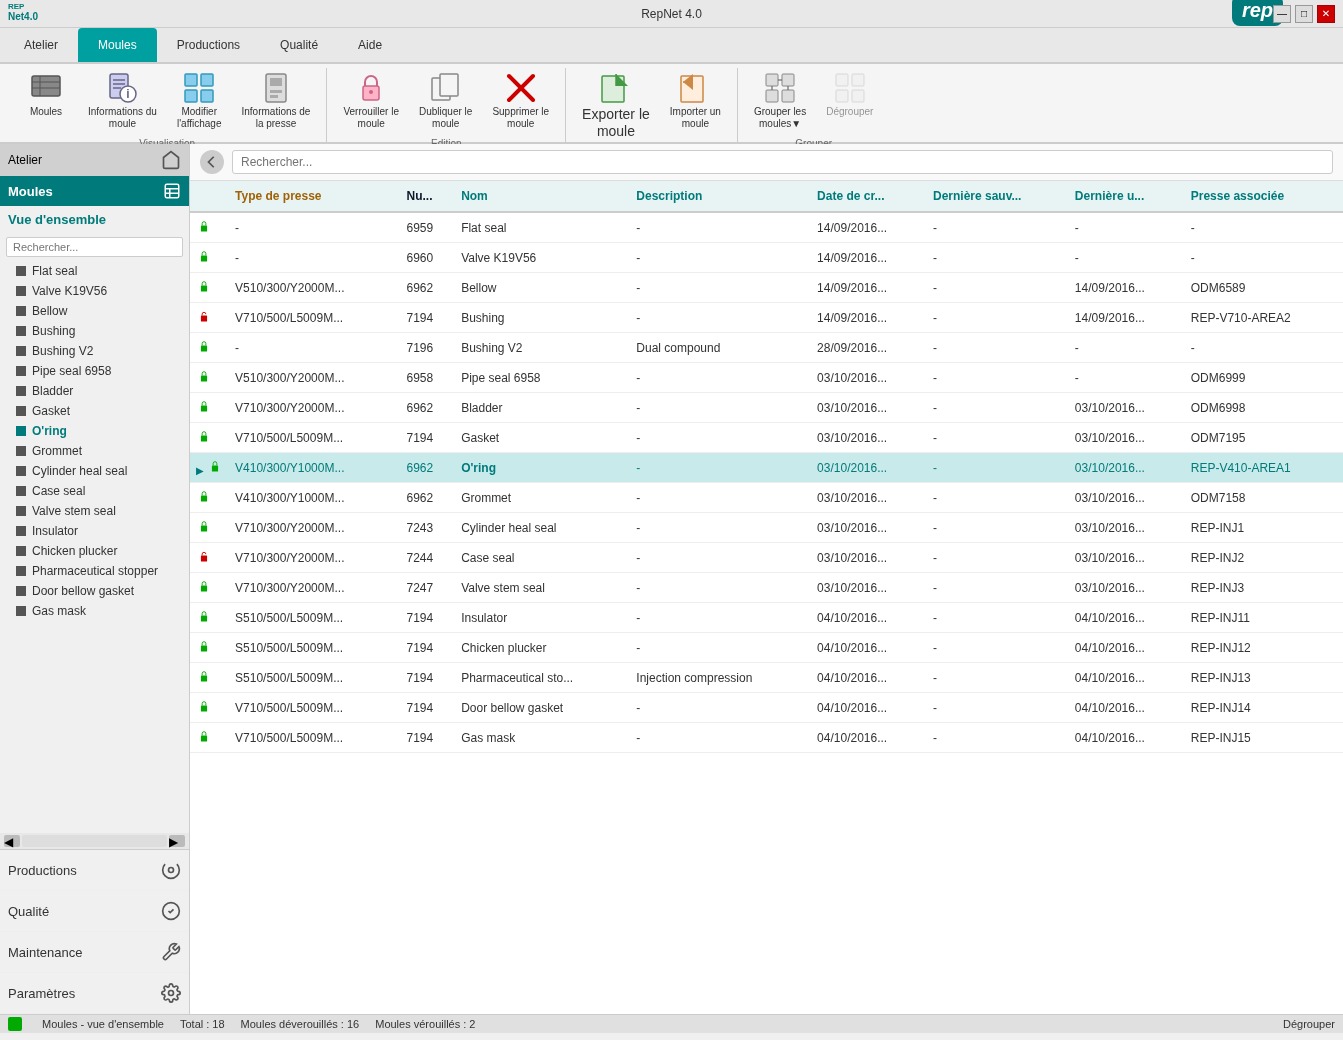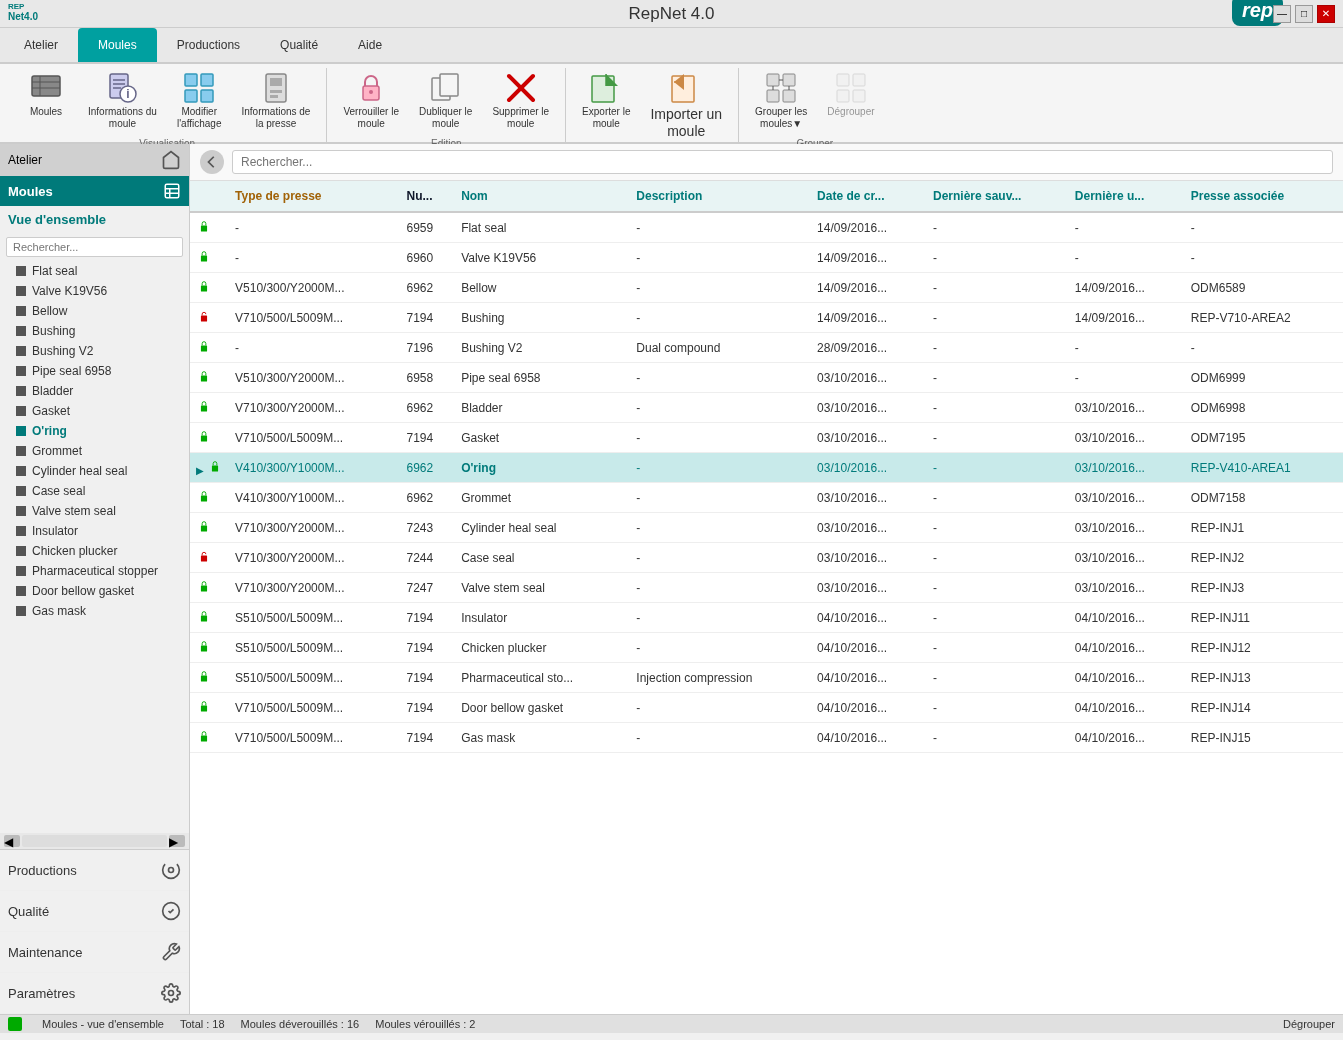--- a/index.html
+++ b/index.html
@@ -1,20 +1,20 @@
 <!DOCTYPE html>
 <html><head>
   <meta charset="utf-8">
   <style>
     * { box-sizing: border-box; margin: 0; padding: 0; font-family: 'Segoe UI', Arial, sans-serif; font-size: 12px; }
     body { background: #f0f0f0; overflow: hidden; width: 1343px; height: 1040px; }
 
     
     .title-bar { background: #e8e8e8; height: 28px; display: flex; align-items: center; justify-content: center; position: relative; border-bottom: 1px solid #ccc; }
-    .title-bar-title { font-size: 17px; color: #333; }
+    .title-bar-title { font-size: 12px; color: #333; }
     .title-bar-controls { position: absolute; right: 8px; display: flex; gap: 4px; }
     .title-btn { width: 18px; height: 18px; border: 1px solid #999; background: #ddd; cursor: pointer; display: flex; align-items: center; justify-content: center; font-size: 10px; }
     .title-btn.close { background: #cc0000; color: white; border-color: #aa0000; }
     .logo { position: absolute; right: 60px; top: -5px; }
     .logo-box { background: #007a7a; border-radius: 8px; padding: 4px 10px; }
     .logo-text { color: white; font-size: 20px; font-weight: bold; font-style: italic; }
     .rep-logo { position: absolute; left: 8px; top: 2px; display: flex; align-items: center; }
 
     
     .nav-bar { background: #e8e8e8; height: 36px; display: flex; align-items: stretch; border-bottom: 2px solid #ccc; padding-left: 4px; }
@@ -223,32 +223,32 @@
   <div class="toolbar-group">
     <div class="toolbar-items">
       <button class="toolbar-btn">
         <div class="icon">
           <svg width="32" height="32" viewBox="0 0 32 32">
               <rect x="2" y="4" width="22" height="26" rx="1" fill="#ddeedd" stroke="#449944" stroke-width="1.5"></rect>
               <polygon points="16,2 28,14 16,14" fill="#449944"></polygon>
               <line x1="16" y1="2" x2="16" y2="14" stroke="#449944" stroke-width="1.5"></line>
             </svg>
         </div>
-        <span class="label" style="white-space:pre-line;font-size:10px;">Exporter le
+        <span class="label" style="white-space:pre-line;font-size:14px;">Exporter le
 moule</span>
       </button>
       <button class="toolbar-btn">
         <div class="icon">
           <svg width="32" height="32" viewBox="0 0 32 32">
               <rect x="2" y="4" width="22" height="26" rx="1" fill="#ffeedd" stroke="#cc8844" stroke-width="1.5"></rect>
               <polygon points="4,10 14,2 14,18" fill="#cc8844"></polygon>
               <line x1="4" y1="10" x2="14" y2="10" stroke="#cc8844" stroke-width="1.5"></line>
             </svg>
         </div>
-        <span class="label" style="white-space:pre-line;font-size:14px;">Importer un
+        <span class="label" style="white-space:pre-line;font-size:10px;">Importer un
 moule</span>
       </button>
     </div>
     <span class="toolbar-label">Exportation</span>
   </div>
 
 
   <div class="toolbar-group" style="border-right:none;">
     <div class="toolbar-items">
       <button class="toolbar-btn">

